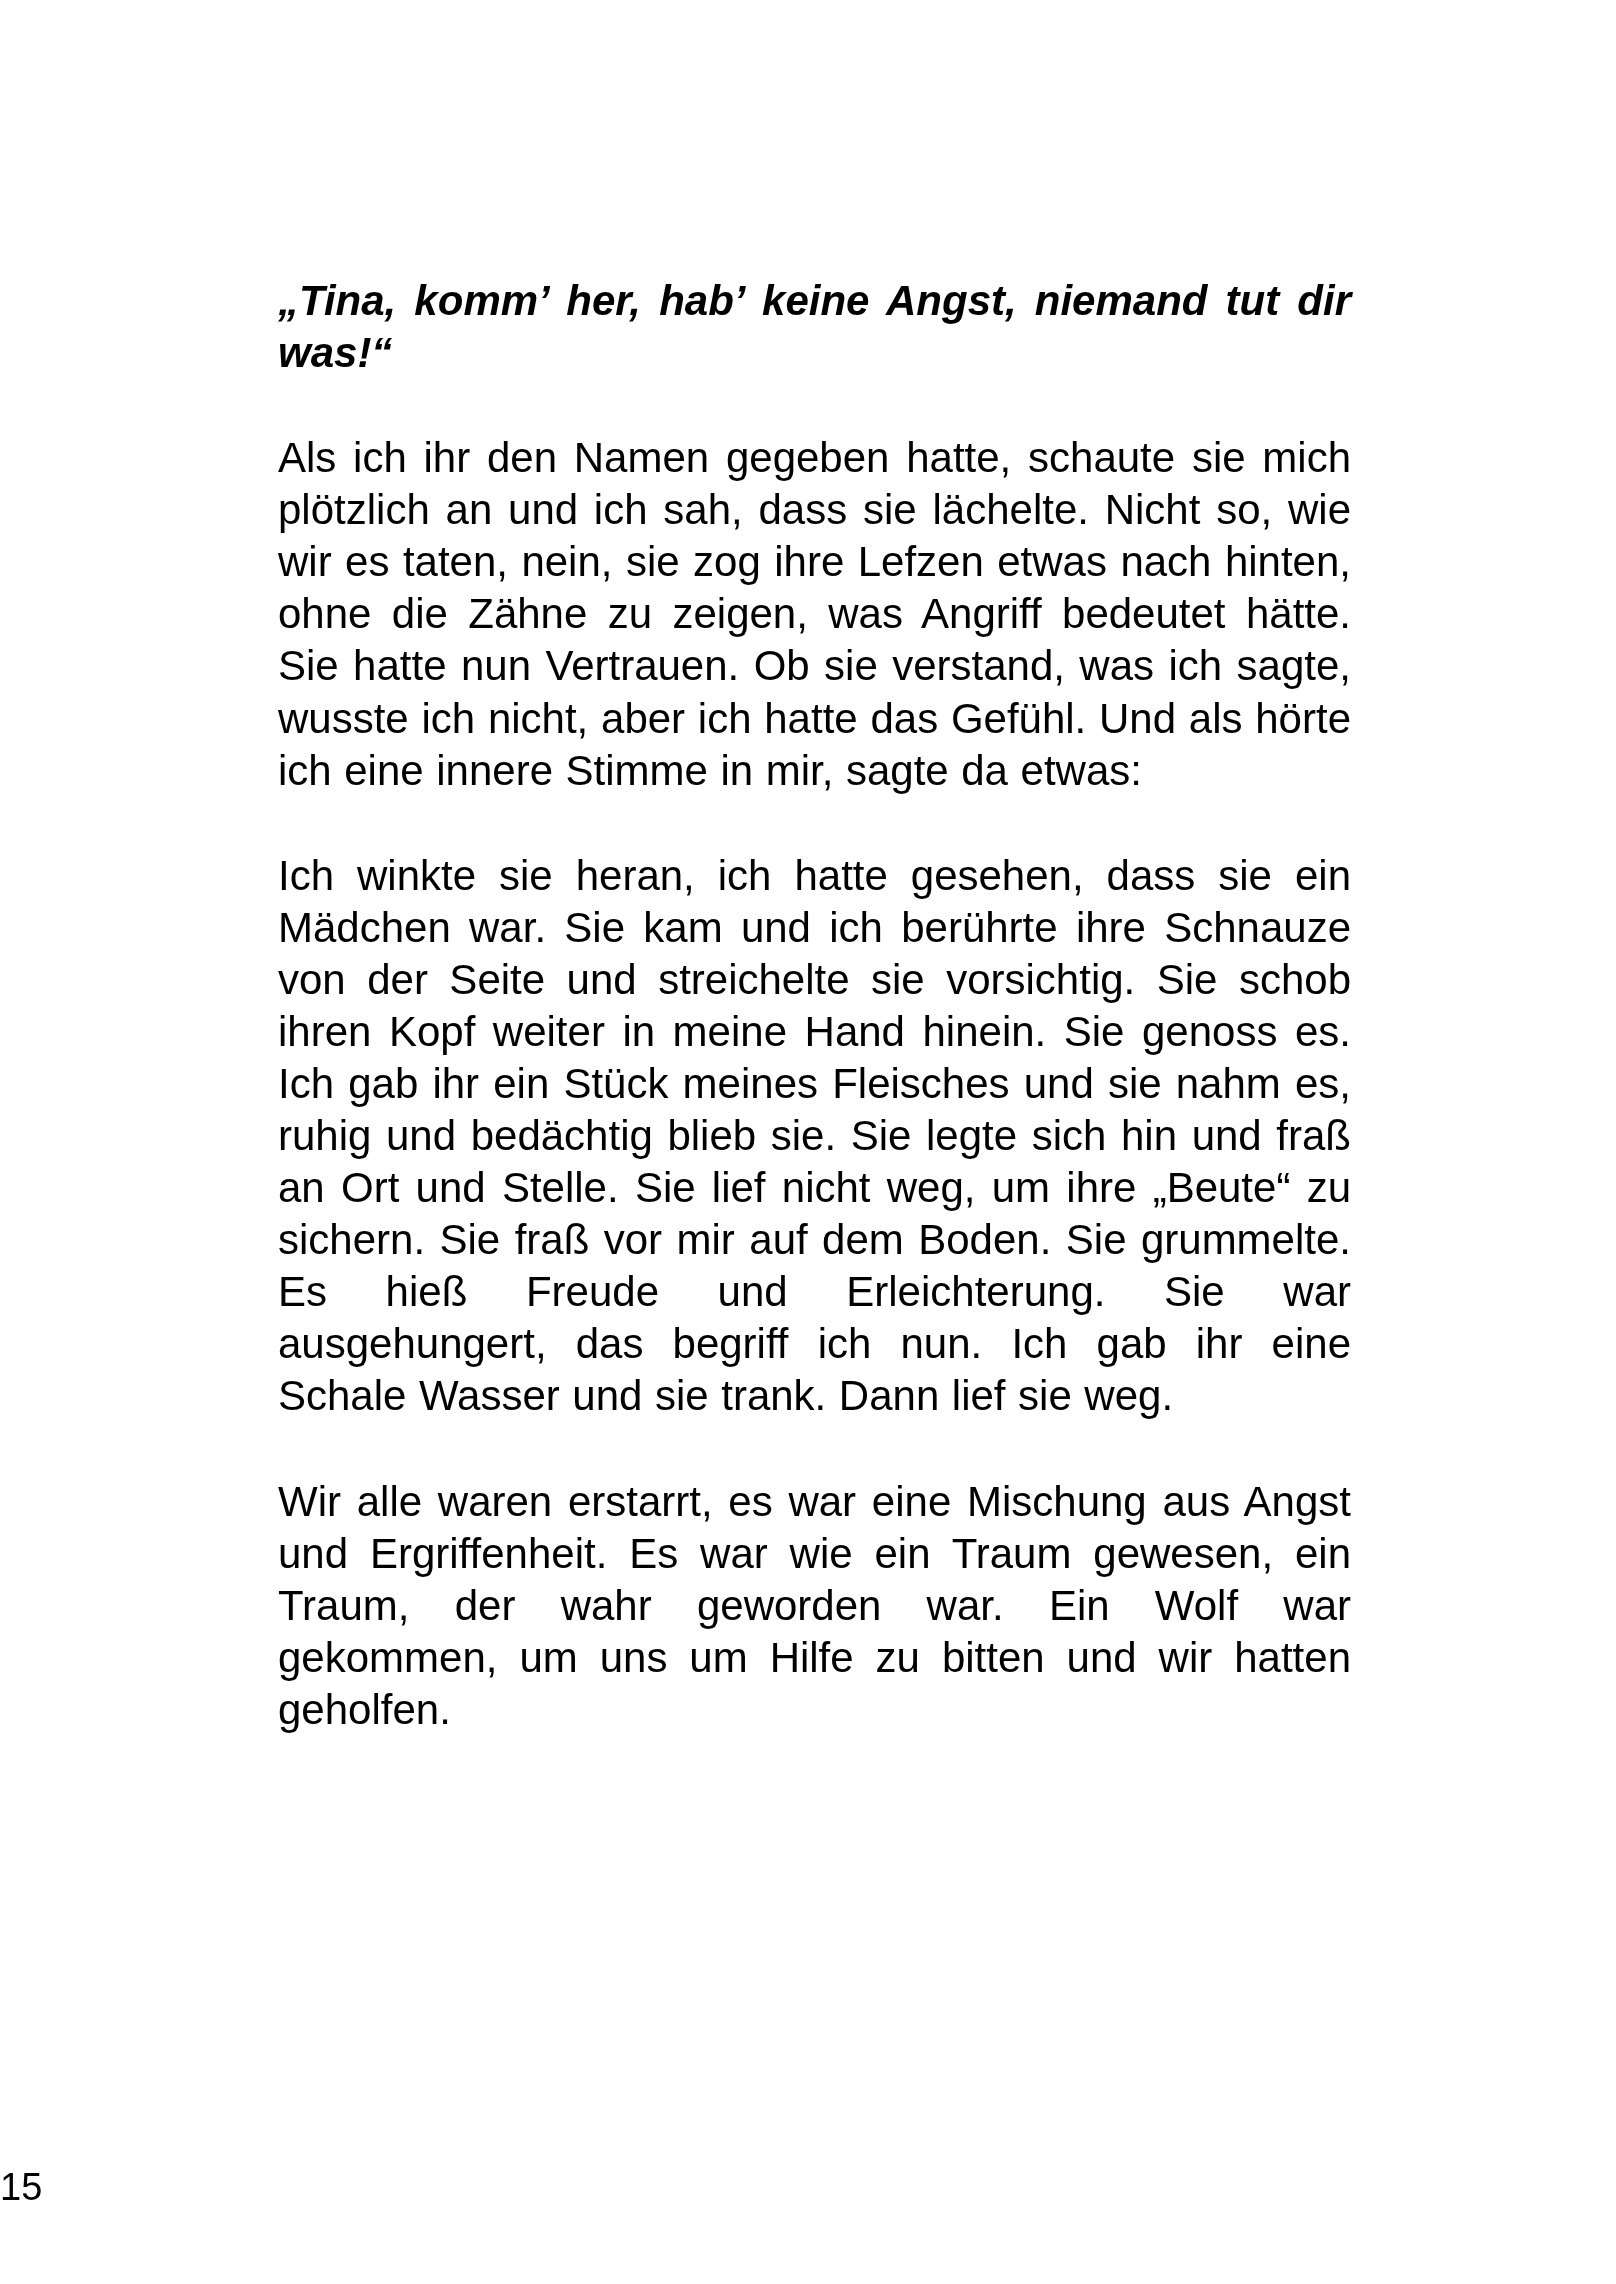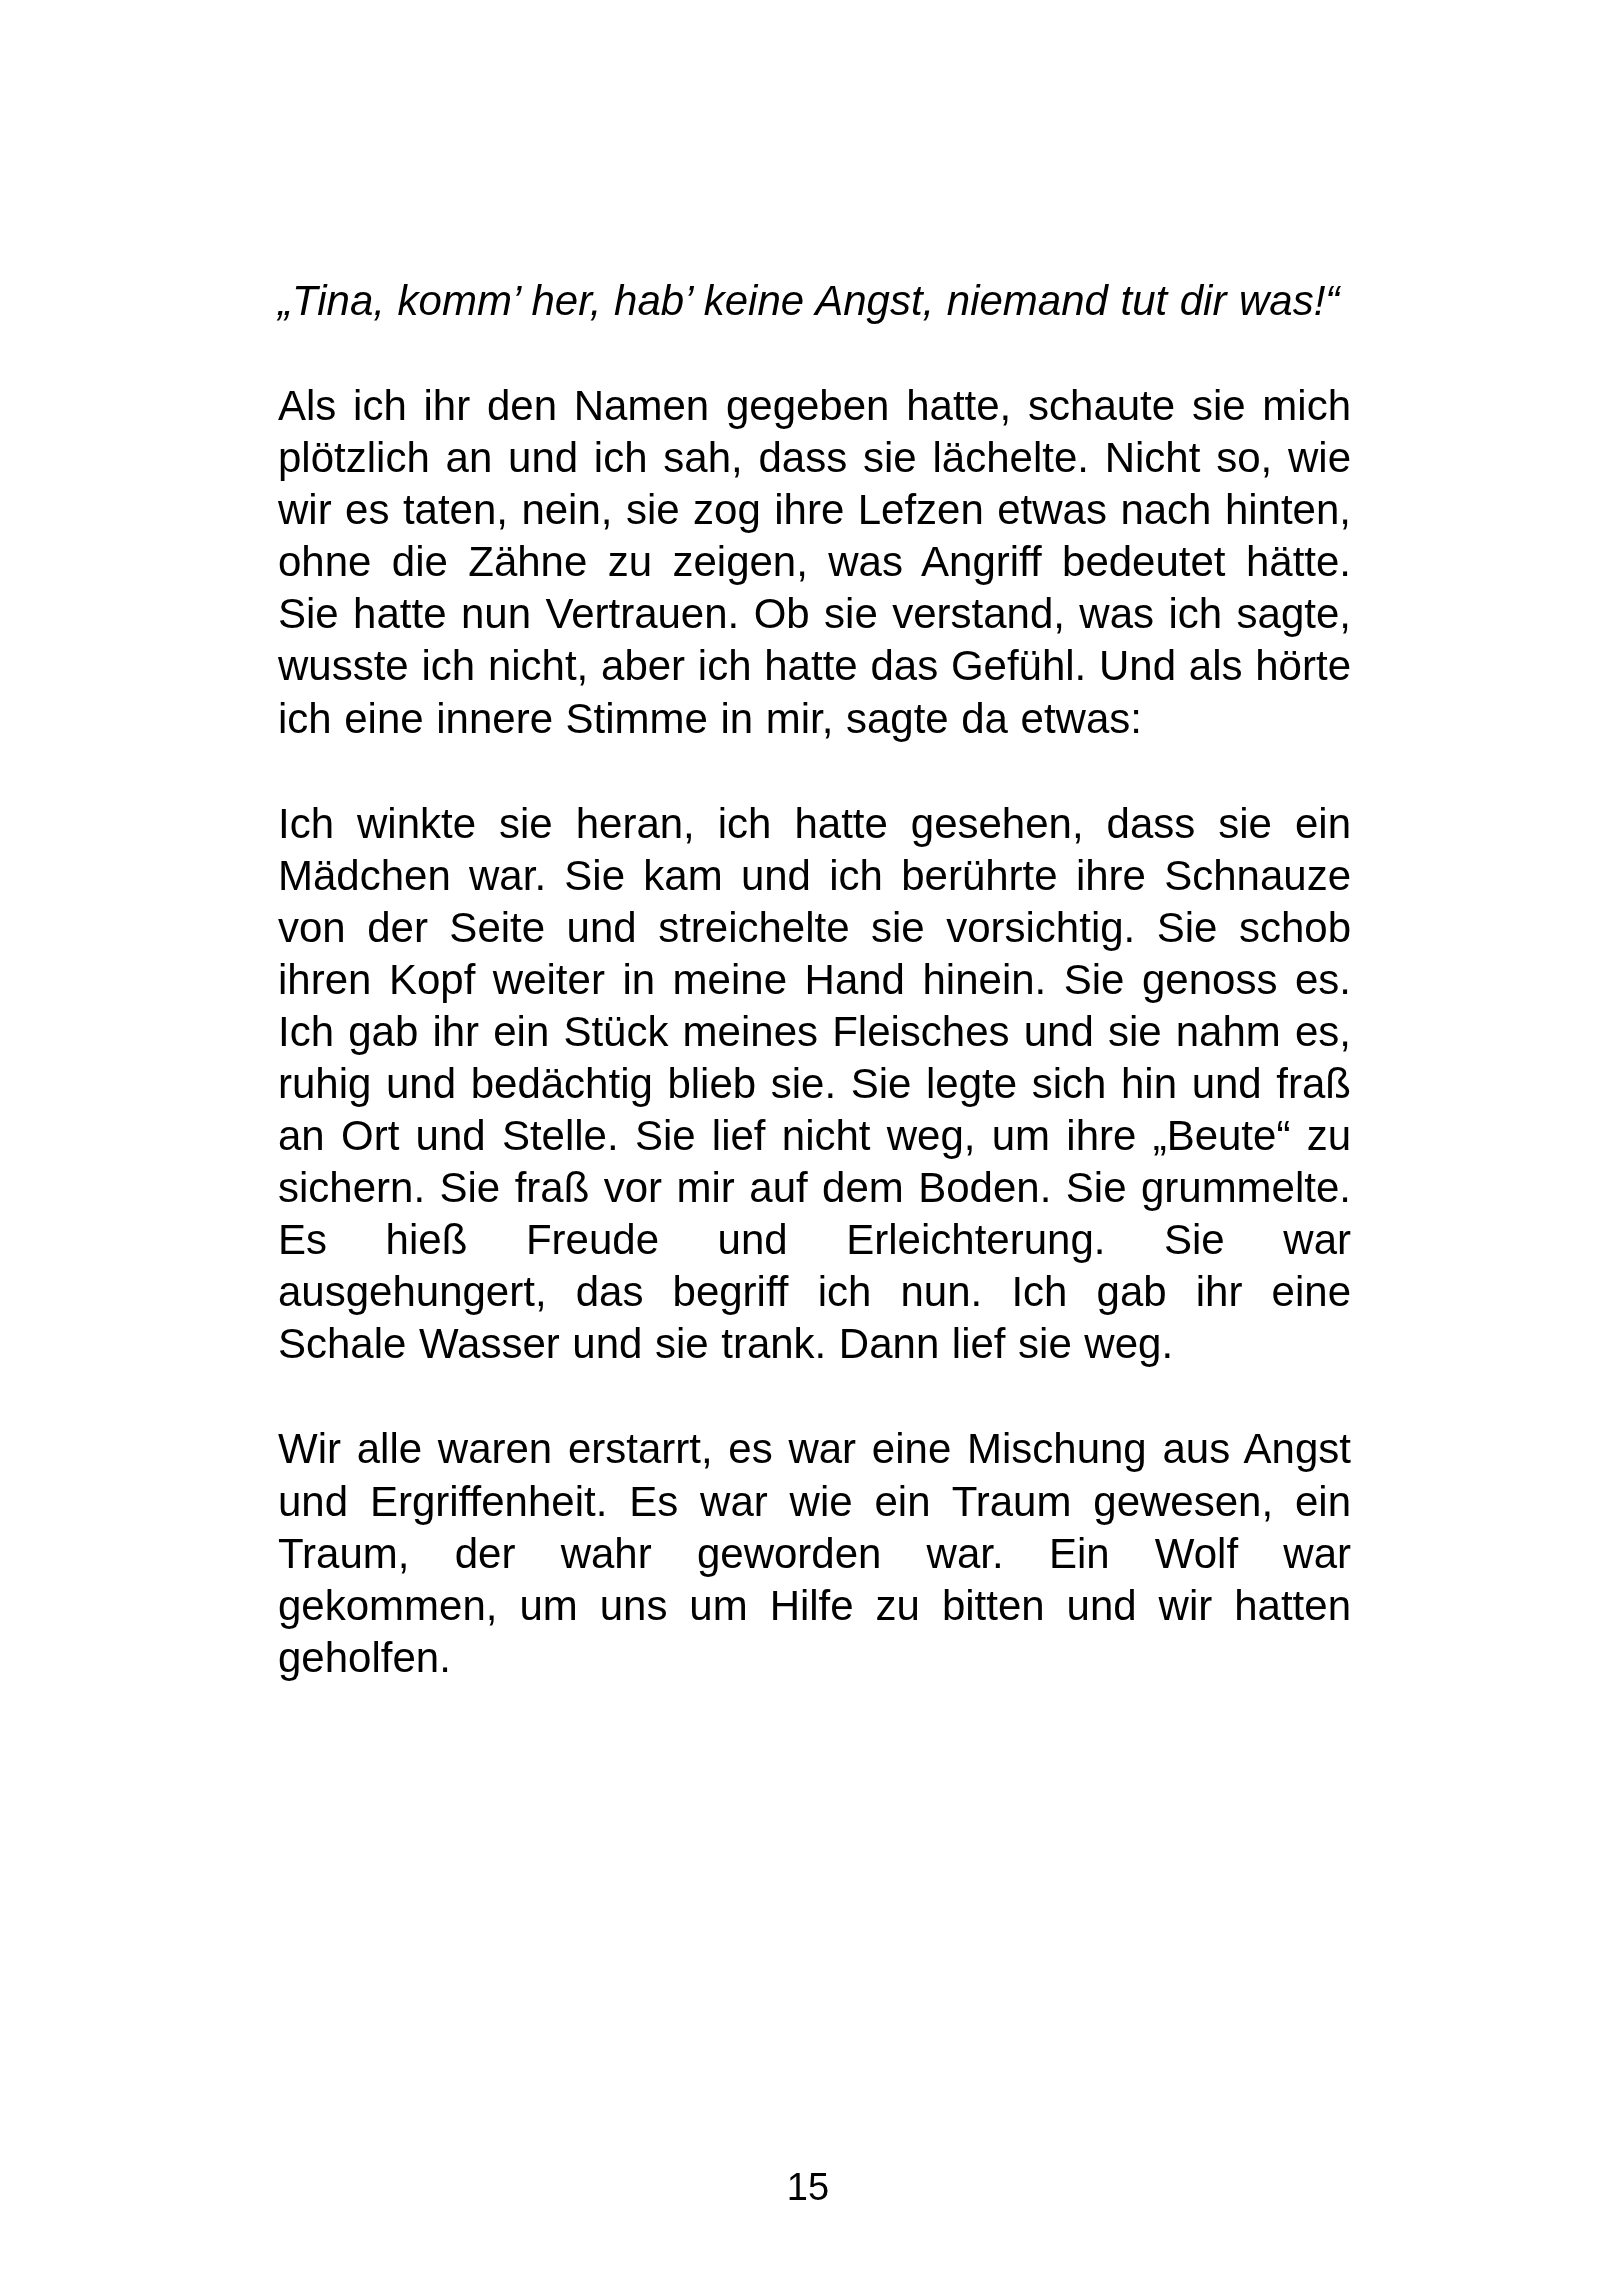--- a/index.html
+++ b/index.html
@@ -30,28 +30,28 @@
       font-size: 42px;
       line-height: 1.24;
       text-align: justify;
       text-justify: inter-word;
       margin: 0 0 53px 0;
       word-spacing: 0.9px;
     }
 
     .para.italic {
       font-style: italic;
+      font-weight: bold;
     }
 
     .page-number {
       position: absolute;
       left: 0;
       bottom: 78px;
       width: 100%;
-      text-align: center;
       font-size: 38px;
       line-height: 1;
       color: #000000;
     }
   </style>
 </head>
 <body>
 
 <div class="page">
   <div class="text-block">

